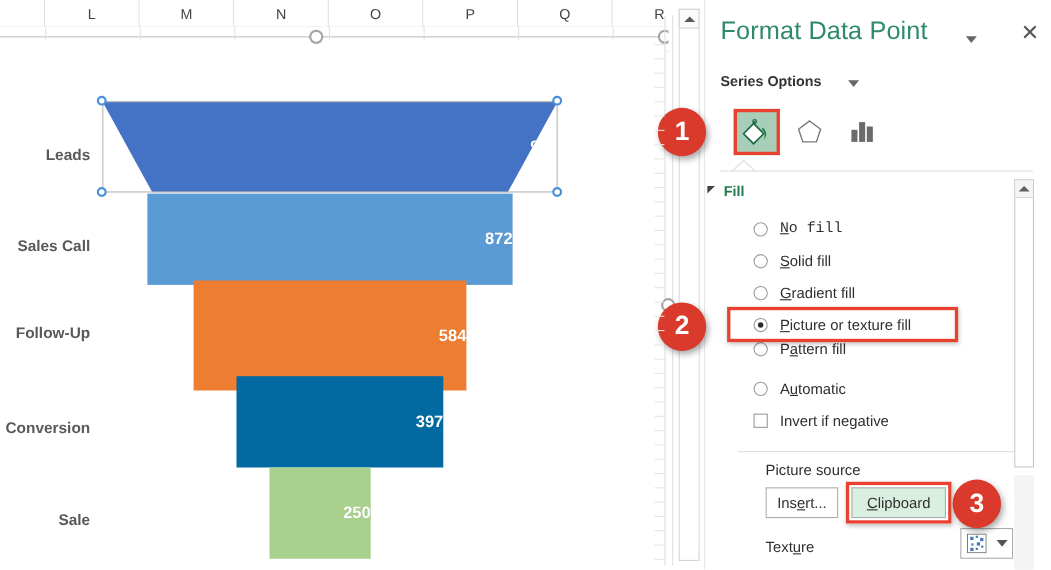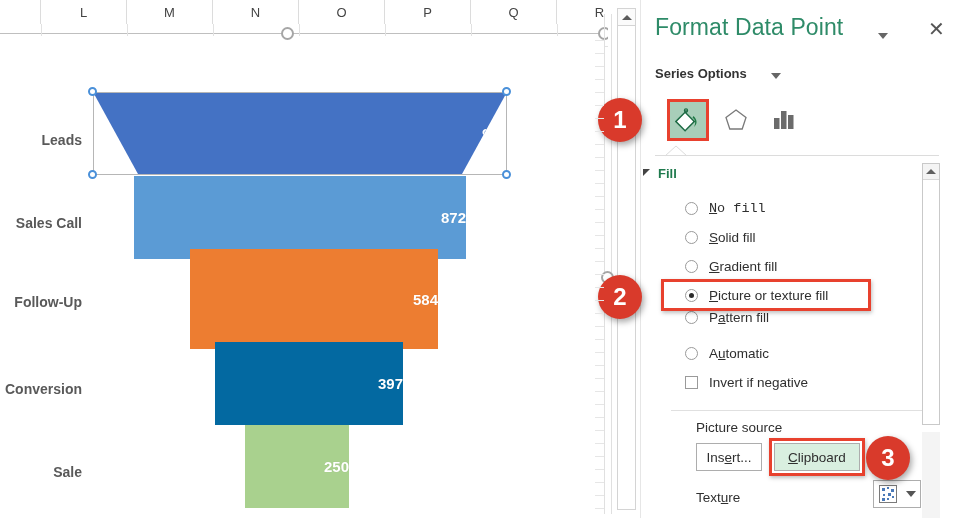--- a/index.html
+++ b/index.html
@@ -291,29 +291,29 @@
 
         <div class="bar" style="left:93px; top:58px; width:414px; height:83px;
              background:#4472C4; clip-path: polygon(0% 0%, 100% 0%, 89% 100%, 11% 100%);">
           <span class="bar-value">975</span>
         </div>
 
         <div class="bar" style="left:134px; top:142px; width:332px; height:83px; background:#5B9BD5;">
           <span class="bar-value">872</span>
         </div>
 
-        <div class="bar" style="left:176px; top:215px; width:248px; height:100px; background:#ED7D31;margin-left:14px;">
+        <div class="bar" style="left:176px; top:221px; width:248px; height:100px; background:#ED7D31;">
           <span class="bar-value">584</span>
         </div>
 
         <div class="bar" style="left:215px; top:308px; width:188px; height:83px; background:#0369a1;">
           <span class="bar-value">397</span>
         </div>
 
-        <div class="bar" style="left:245px; top:391px; width:104px; height:83px; background:#A9D18E;">
+        <div class="bar" style="left:245px; top:391px; width:92px; height:83px; background:#A9D18E;">
           <span class="bar-value">250</span>
         </div>
 
         <div class="dp-select" style="left:93px; top:58px; width:414px; height:83px;"></div>
         <div class="dp-handle" style="left:88px;  top:53px;"></div>
         <div class="dp-handle" style="left:502px; top:53px;"></div>
         <div class="dp-handle" style="left:88px;  top:136px;"></div>
         <div class="dp-handle" style="left:502px; top:136px;"></div>
       </div>
     </div>

